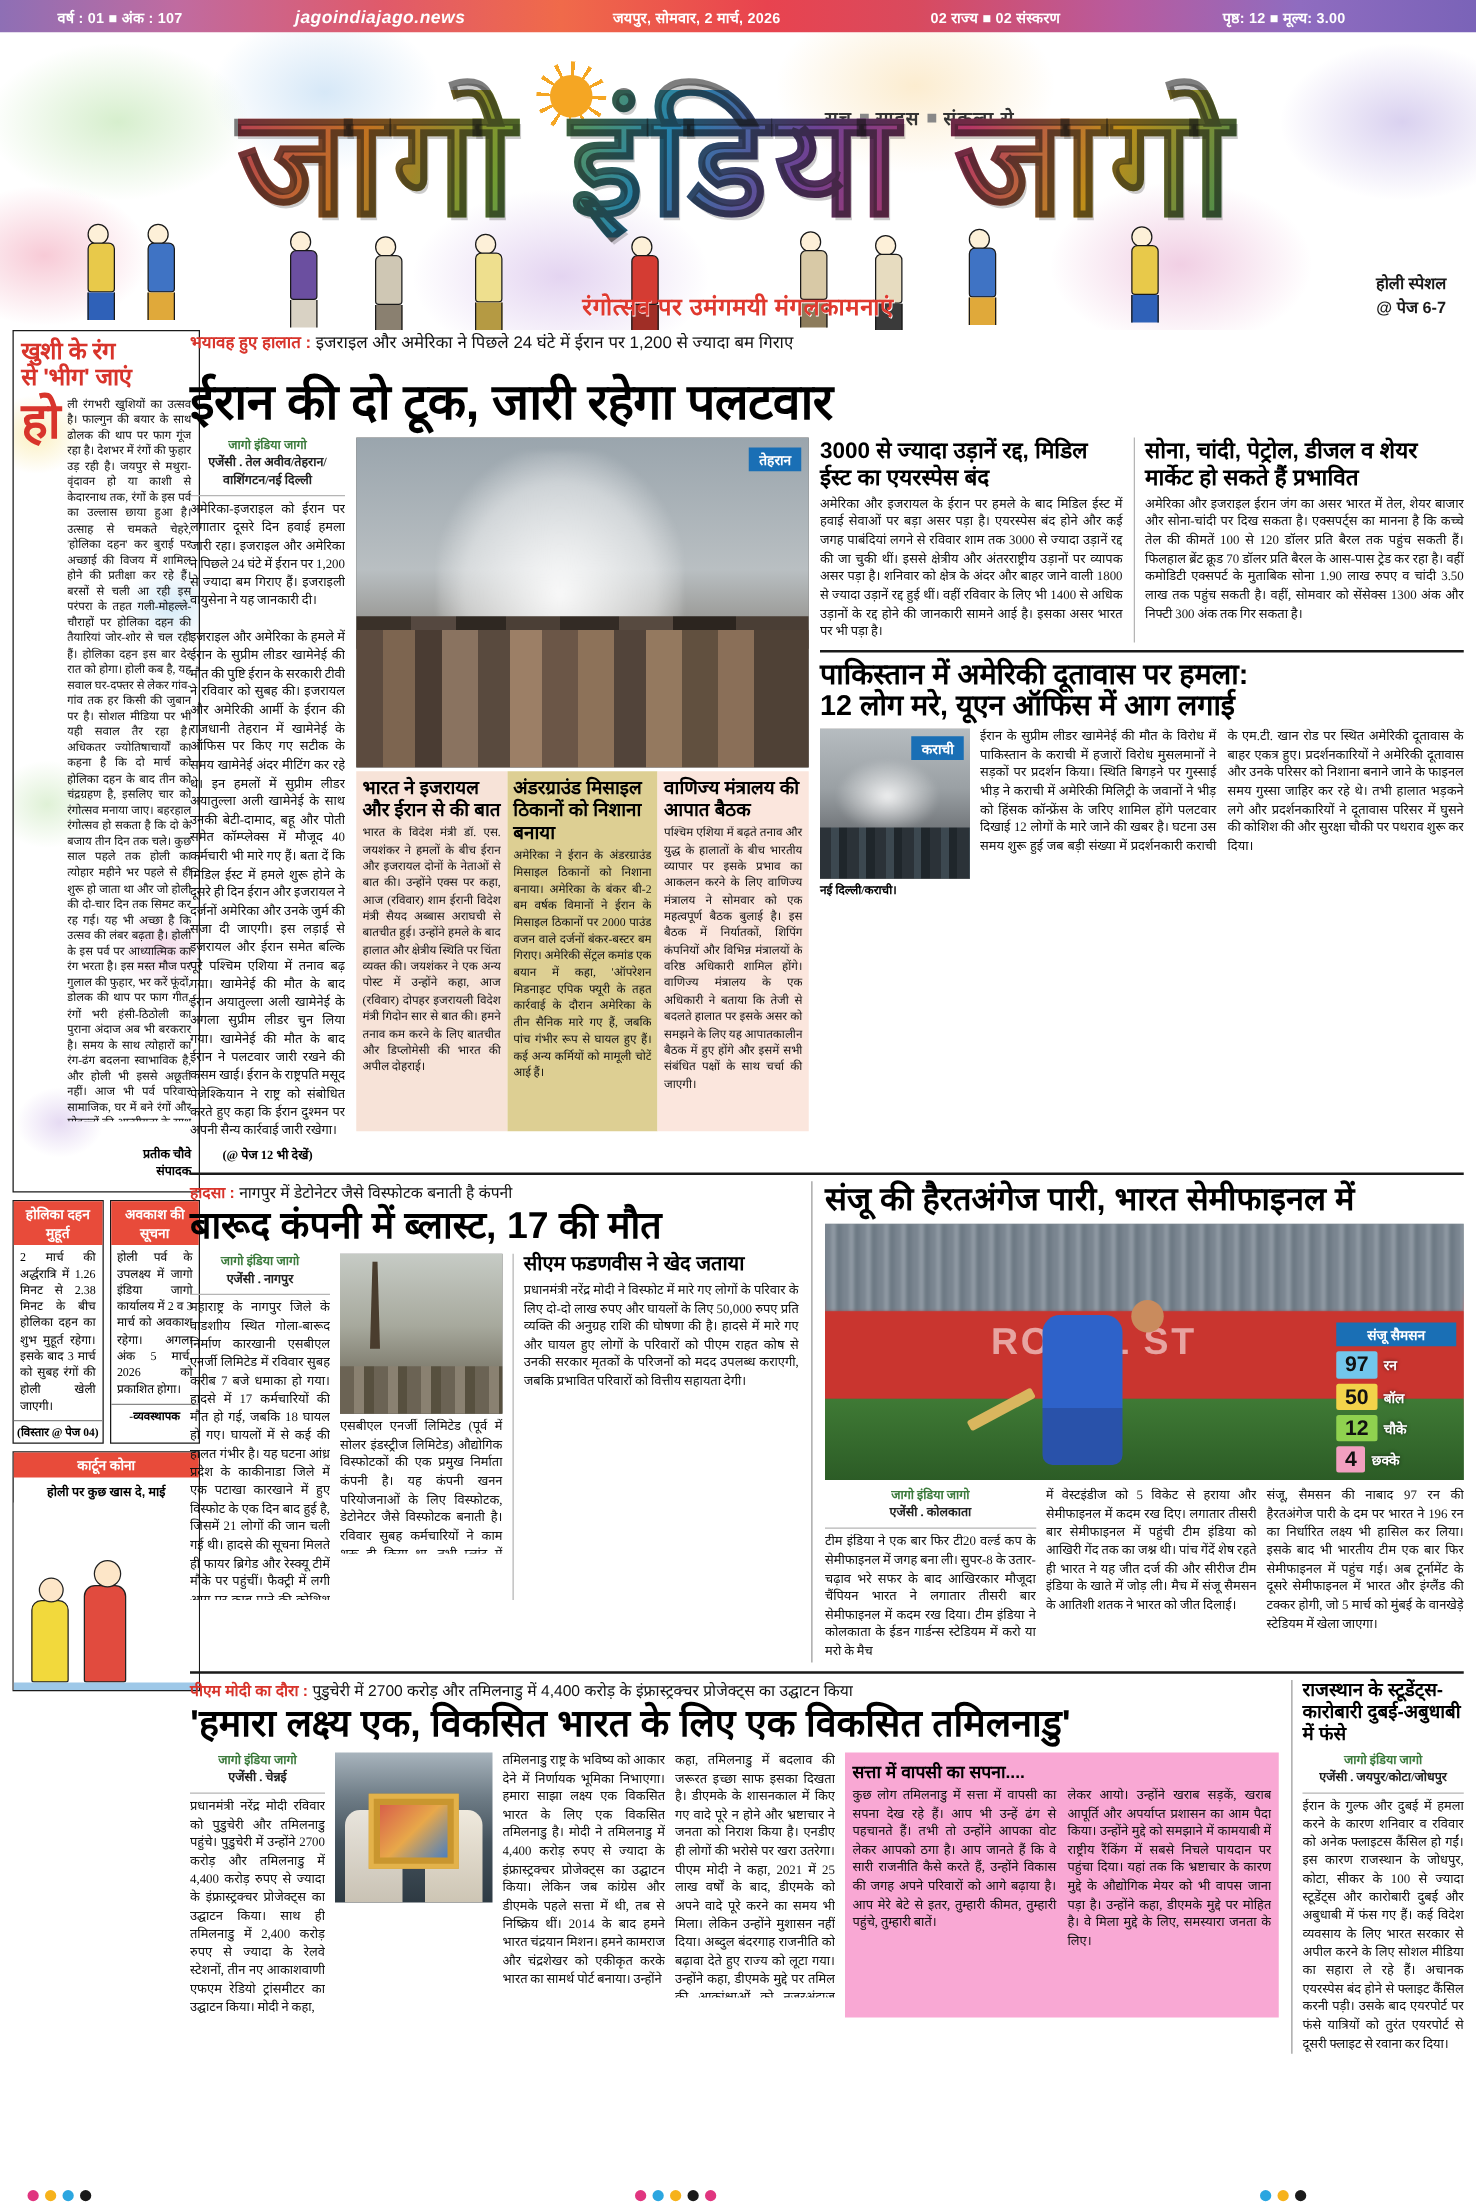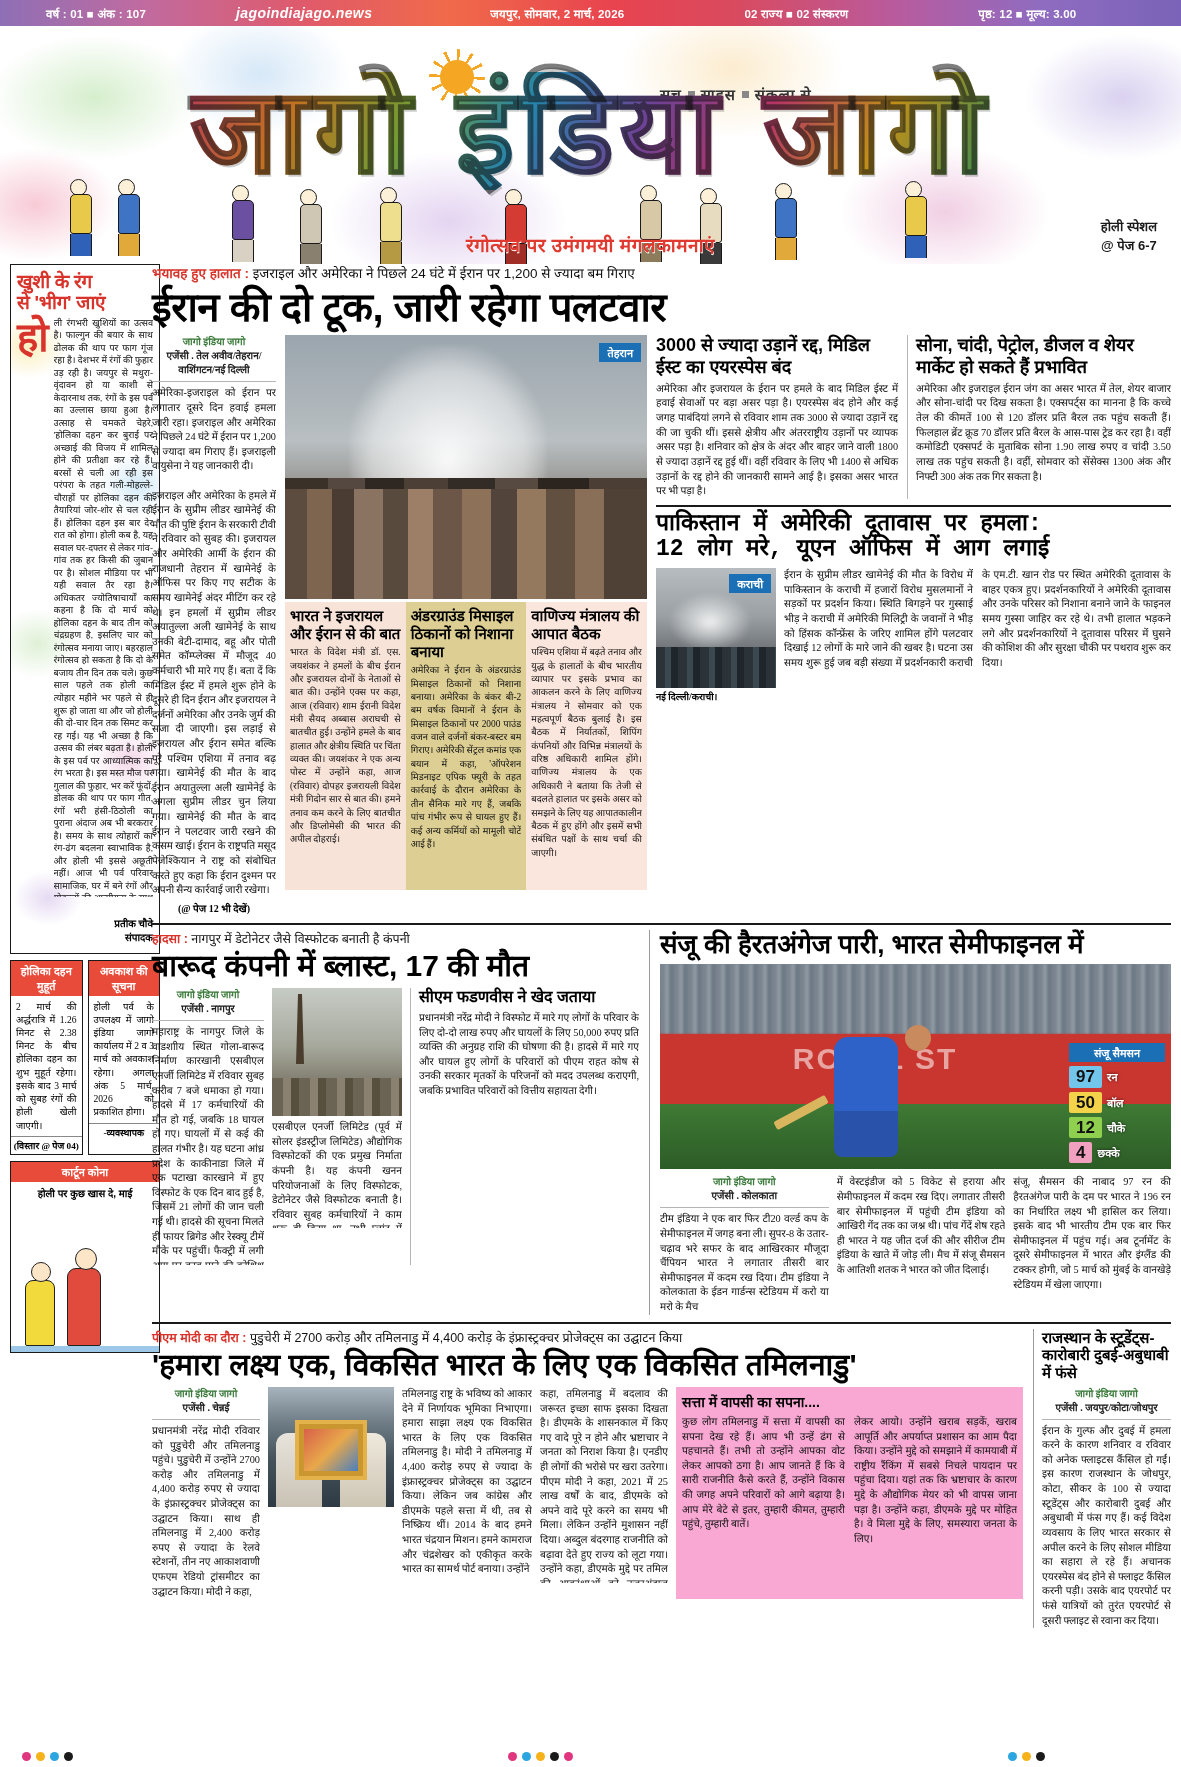--- a/index.html
+++ b/index.html
@@ -122,21 +122,21 @@
   .sb-body { padding:4px 5px; font-size:9.6px; line-height:1.38; text-align:justify; }
   .sb-foot { text-align:center; font-size:9.2px; font-weight:bold; border-top:1px solid #888; padding:2px 0; }
   .cartoon-box { border:1.2px solid #1a1a1a; margin-top:6px; }
   .cartoon-art { height:150px; position:relative; overflow:hidden; background:#fff; }
 
   
   .main-col { position:absolute; left:152px; top:0; width:1019px; }
   .kicker { font-family:"Liberation Sans","DejaVu Sans",sans-serif; font-size:13.5px; color:#111; }
   .kicker b { color:#d8342b; }
   .bighead { font-family:"Liberation Sans","DejaVu Sans",sans-serif;
-    font-size:40px; font-weight:bold; line-height:1.06; color:#000; letter-spacing:-.5px; margin-top:4px; }
+    font-size:40px; font-weight:bold; line-height:1.06; color:#000; letter-spacing:-.5px; margin-top:19px; }
   .photo { position:relative; background:#6a6a68; overflow:hidden; }
   .photo .ph-sky { position:absolute; inset:0;
     background:linear-gradient(180deg,#9aa5ad 0%, #b9bfc2 40%, #8d8a84 62%, #6d6257 100%); }
   .photo .ph-smoke { position:absolute; left:18%; top:4%; width:54%; height:72%;
     background:radial-gradient(ellipse at 50% 60%, rgba(255,255,255,.92), rgba(255,255,255,.45) 55%, rgba(255,255,255,0) 75%);
     filter:blur(2px); }
   .photo .ph-city { position:absolute; left:0; bottom:0; width:100%; height:42%;
     background:
       linear-gradient(90deg,#5c4b3f 0 6%, #7d6550 6% 13%, #4a3c33 13% 19%, #8a7360 19% 27%,
       #594a3e 27% 34%, #9c7f66 34% 41%, #6b5647 41% 49%, #8d7259 49% 57%,
@@ -147,21 +147,21 @@
   .city-tag { position:absolute; font-family:"Liberation Sans",sans-serif; font-size:11px;
     font-weight:bold; color:#fff; background:#1a6fb5; padding:2px 8px; }
 
   .tinted-a { background:#f7e3d8; }
   .tinted-b { background:#ddcf93; }
   .tinted-c { background:#fbe6dd; }
   .subhead { font-family:"Liberation Sans","DejaVu Sans",sans-serif;
     font-size:15px; font-weight:bold; line-height:1.2; color:#000; }
   .col-head-sans { font-family:"Liberation Sans","DejaVu Sans",sans-serif;
     font-size:18px; font-weight:bold; line-height:1.18; color:#000; }
-  .sec-head { font-family:Liberation Mono, monospace;
+  .sec-head { font-family:Liberation Sans, sans-serif;
     font-size:23px; font-weight:bold; line-height:1.12; color:#000; }
   .sec-head-lg { font-family:"Liberation Sans","DejaVu Sans",sans-serif;
     font-size:26px; font-weight:bold; line-height:1.1; color:#000; }
   .sec-head-xl { font-family:"Liberation Sans","DejaVu Sans",sans-serif;
     font-size:30px; font-weight:bold; line-height:1.08; color:#000; }
 
   .cricket-photo { position:relative; overflow:hidden;
     background:linear-gradient(180deg,#7f8a92 0%, #5d6b76 26%, #d03a36 40%, #c23530 62%, #3e6b33 76%, #2f5a28 100%); }
   .cp-crowd { position:absolute; left:0; top:0; width:100%; height:34%;
     background:repeating-linear-gradient(90deg,#7a8590 0 5px,#8f99a3 5px 9px,#6e7a85 9px 14px); filter:blur(1.2px); }

